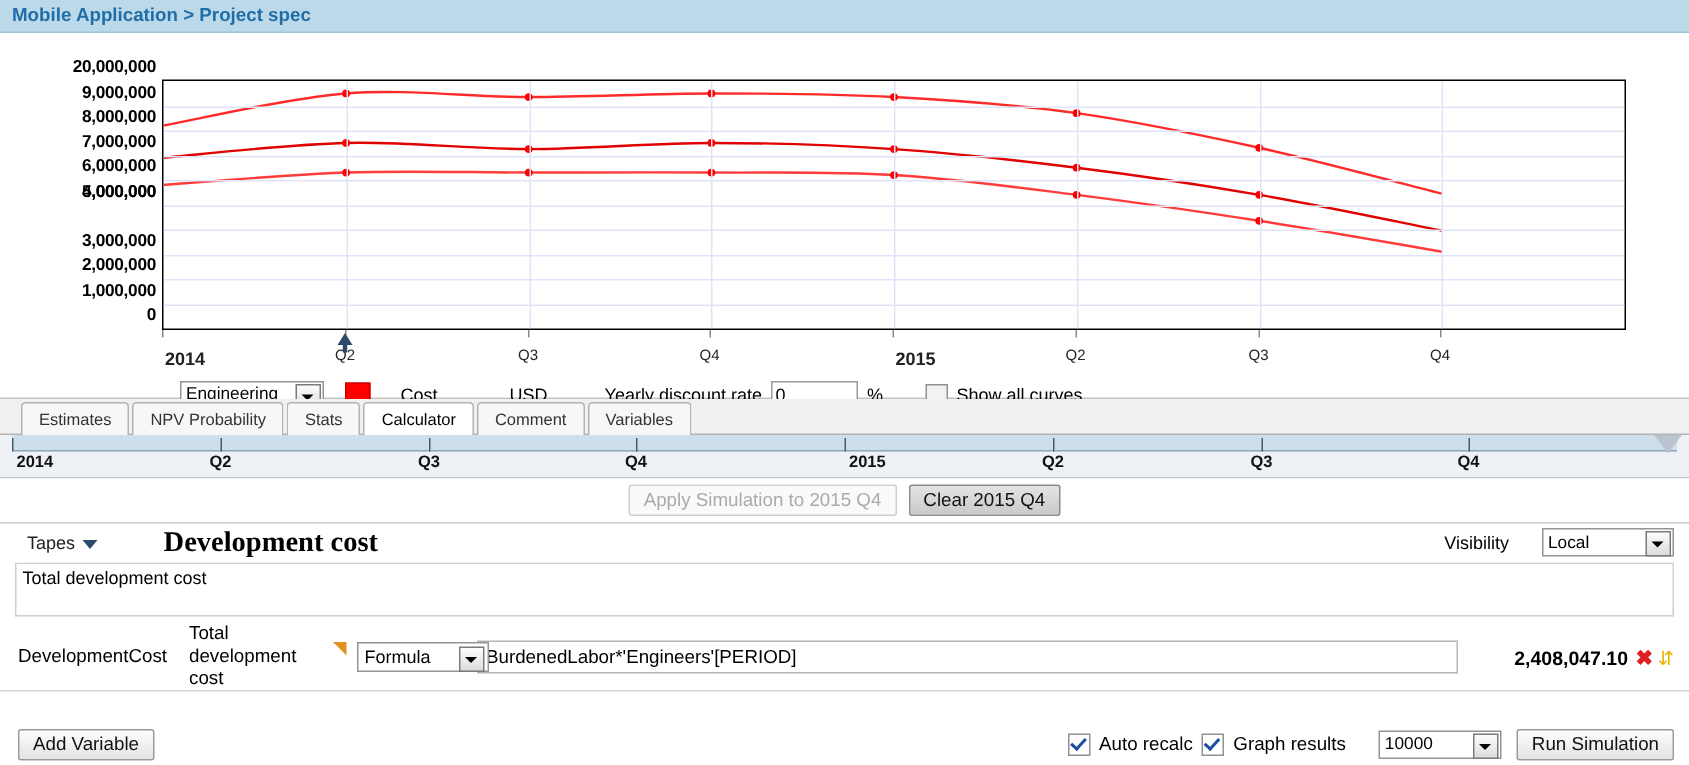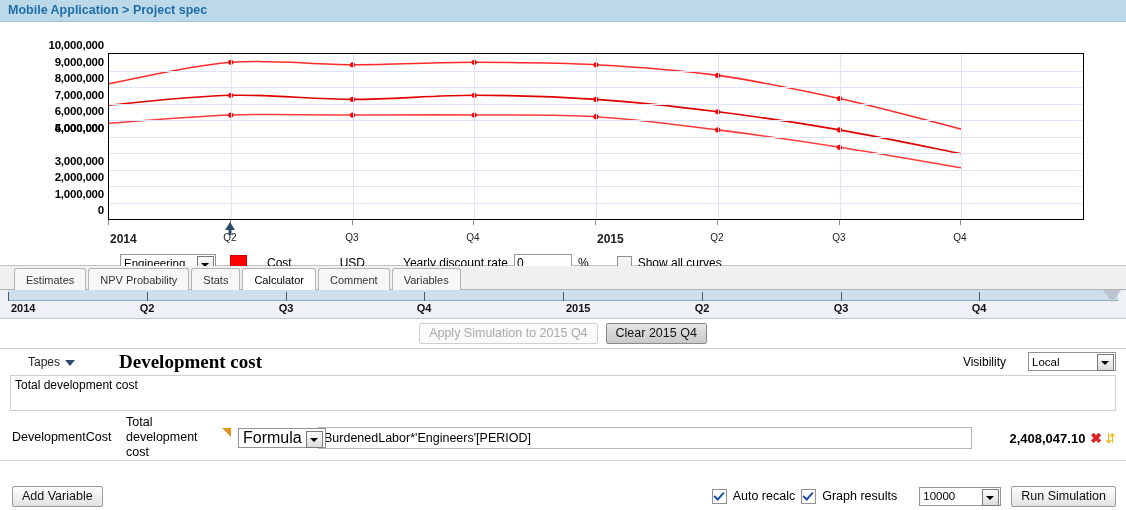--- a/index.html
+++ b/index.html
@@ -216,21 +216,21 @@
   .btn.strong { background: linear-gradient(#e4e4e4,#c9c9c9); border-color: #8a8a8a; }
   .simrow .btn { margin: 0 4px; }
 
   
   .titlerow {
     position: relative; height: 26px;
     border-top: 1px solid #c9c9c9;
     background: #fff;
     display: flex; align-items: center;
   }
-  .tapes { margin-left: 28px; font-size: 12px; color: #222; }
+  .tapes { margin-left: 18px; font-size: 12px; color: #222; }
   .caret-down {
     display: inline-block; margin-left: 5px;
     width: 0; height: 0;
     border-left: 5px solid transparent;
     border-right: 5px solid transparent;
     border-top: 6px solid #2e4a6b;
     vertical-align: middle;
   }
   .var-title {
     margin-left: 44px;
@@ -287,21 +287,21 @@
   .value-input {
     width: 100%; height: 22px;
     border: 1px solid #b6b6b6; background: #fff;
     font-family: "Liberation Sans", sans-serif; font-size: 12.5px;
     padding: 0 5px; box-sizing: border-box; color: #000;
   }
   .type-sel {
     -webkit-appearance: none; appearance: none;
     width: 88px; height: 20px;
     border: 1px solid #949494; background: #fff;
-    font-family: "Liberation Sans", sans-serif; font-size: 16px;
+    font-family: "Liberation Sans", sans-serif; font-size: 12px;
     padding: 0 22px 0 4px; border-radius: 0; color: #000;
   }
   .flag-tri {
     position: absolute; left: 0; top: 0;
     width: 0; height: 0;
     border-top: 9px solid #e0921f;
     border-left: 9px solid transparent;
   }
   .result-val { font-weight: bold; font-size: 13px; }
   .icon-x { color: #e02020; font-weight: bold; font-size: 14px; margin-left: 5px; }
@@ -328,21 +328,21 @@
 </style>
 </head>
 <body>
 
 <div id="app">
 
   <div class="breadcrumb">Mobile Application &gt; Project spec</div>
 
   <div class="chart-panel">
     <div class="ylabels" id="ylabels">
-        <div class="ylabel" style="top: -7px;">10,000,000</div>
+        <div class="ylabel" style="top: -7px;">20,000,000</div>
         <div class="ylabel" style="top: 10px;">9,000,000</div>
         <div class="ylabel" style="top: 26px;">8,000,000</div>
         <div class="ylabel" style="top: 43px;">7,000,000</div>
         <div class="ylabel" style="top: 59px;">6,000,000</div>
         <div class="ylabel" style="top: 76px;">5,000,000</div>
         <div class="ylabel" style="top: 76px;">4,000,000</div>
         <div class="ylabel" style="top: 109px;">3,000,000</div>
         <div class="ylabel" style="top: 125px;">2,000,000</div>
         <div class="ylabel" style="top: 142px;">1,000,000</div>
         <div class="ylabel" style="top: 158px;">0</div>

